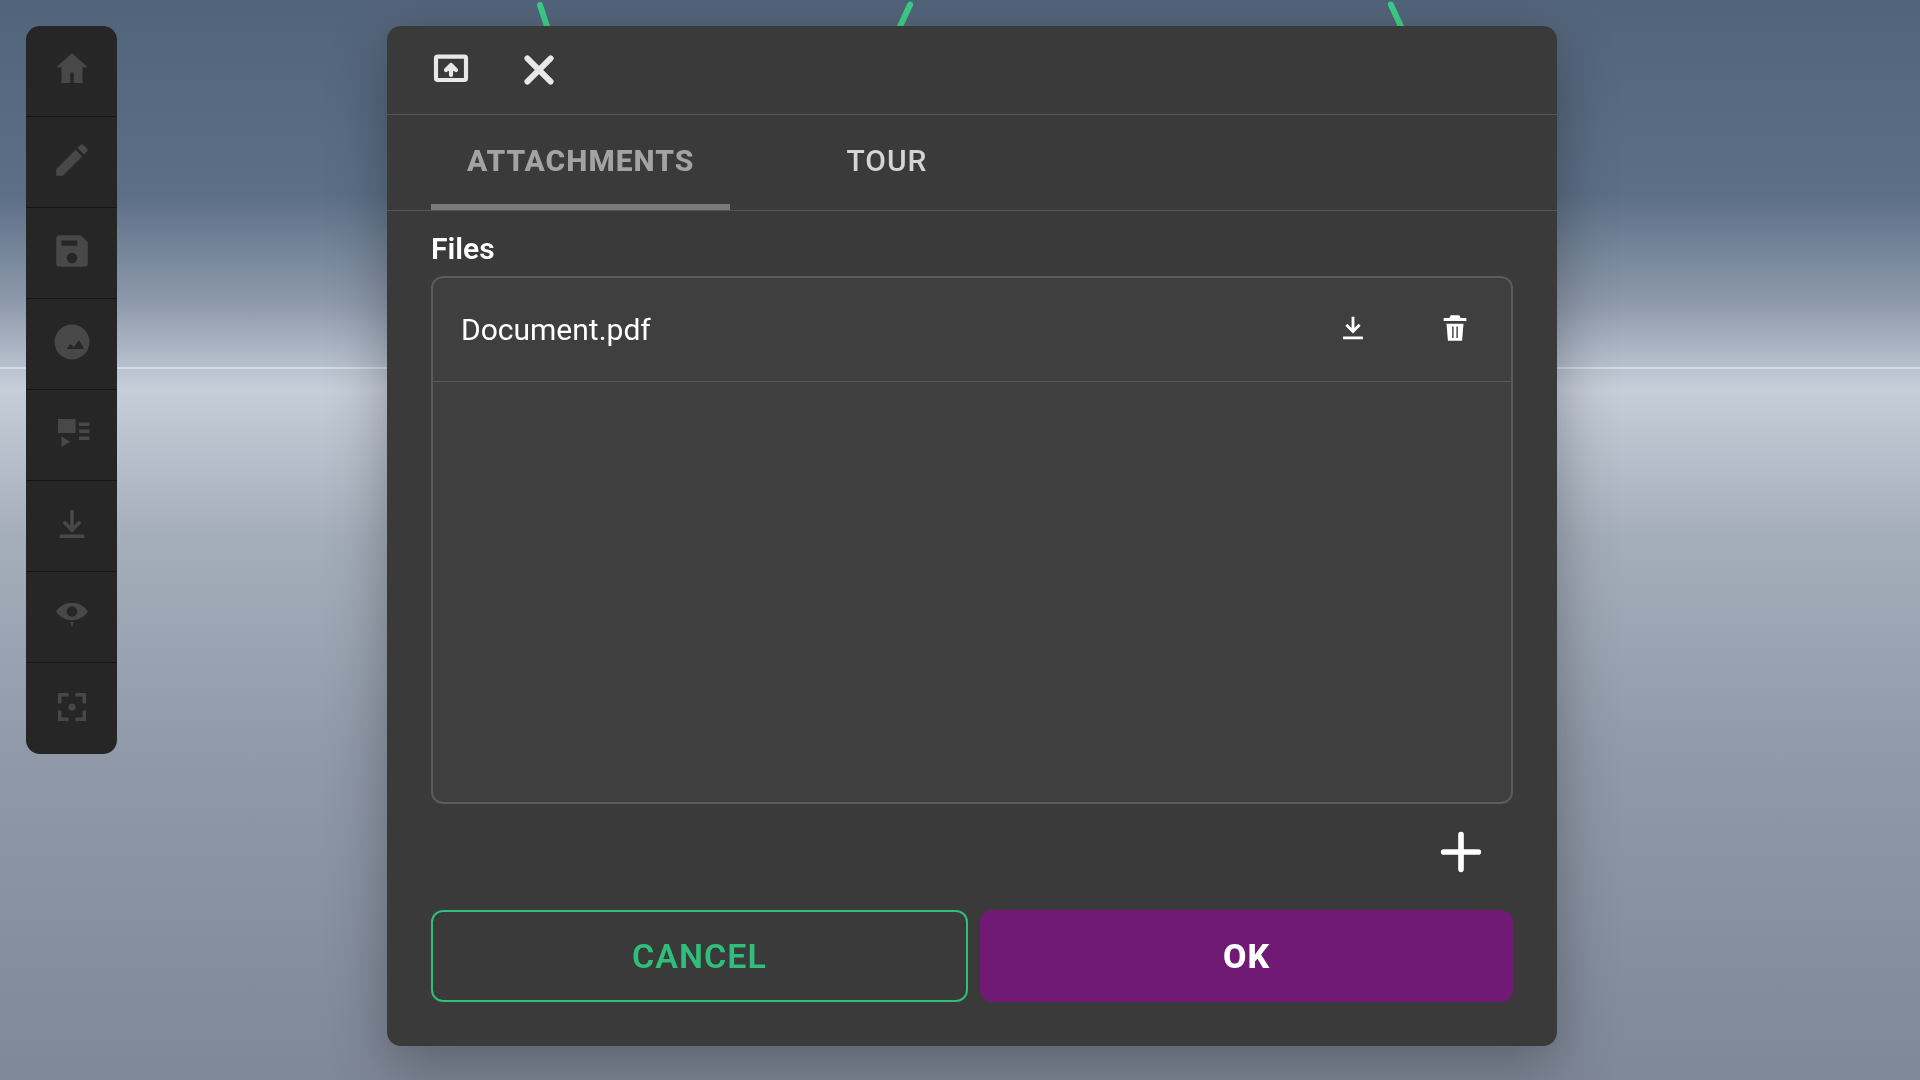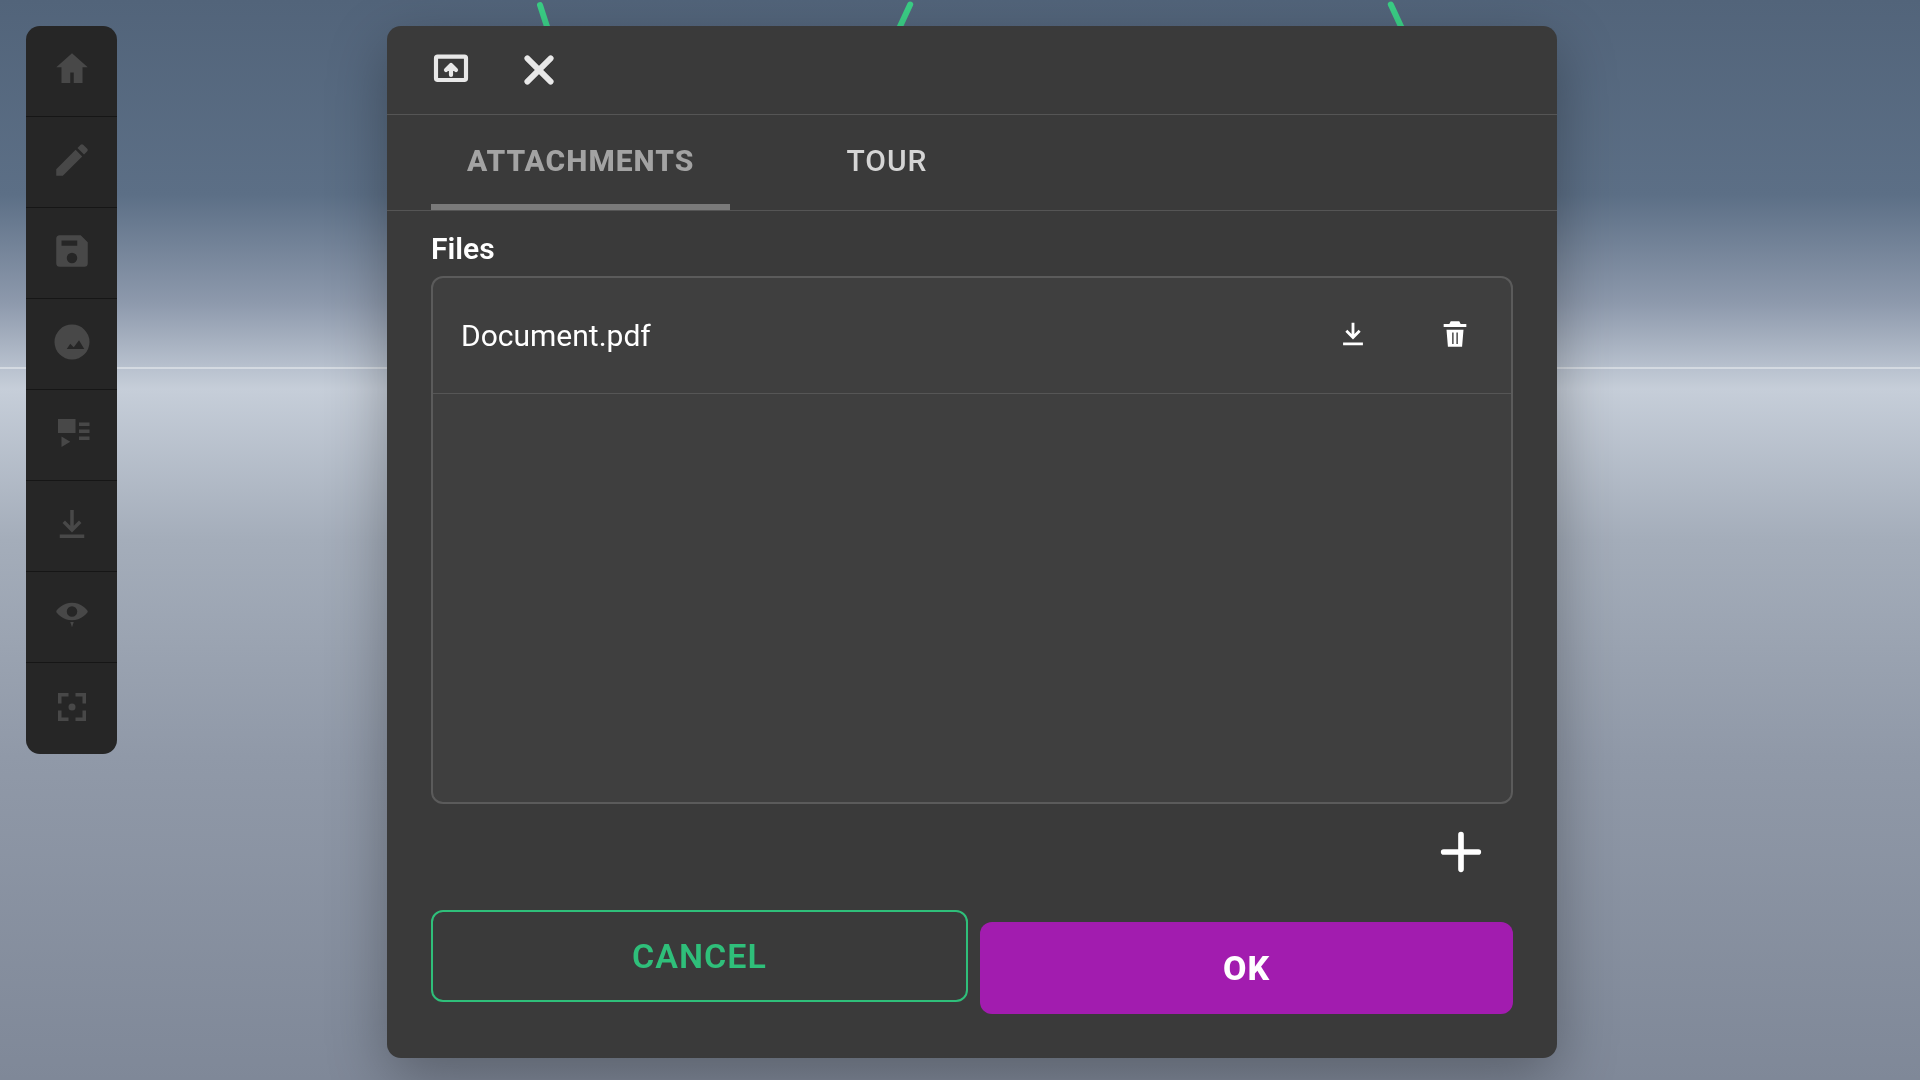--- a/index.html
+++ b/index.html
@@ -88,42 +88,42 @@
   .section-label { color:#ffffff; font-size:30px; font-weight:600; margin-bottom:10px; }
 
   .file-box {
     border:2px solid #5b5b5b; border-radius:12px;
     background:#3f3f3f;
     height:528px;
     overflow:hidden;
   }
   .file-row {
     display:flex; align-items:center; justify-content:space-between;
-    height:116px;
+    height:104px;
     padding:0 28px;
     border-bottom:1px solid #565656;
   }
   .file-name { color:#fff; font-size:30px; }
   .file-actions { display:flex; gap:62px; align-items:center; padding-right:8px; }
   .file-act { width:40px; height:40px; display:flex; align-items:center; justify-content:center; cursor:pointer; }
   .file-act svg { width:34px; height:34px; fill:#fff; }
 
   .add-row { display:flex; justify-content:flex-end; padding:20px 22px 8px 0; }
   .add-btn { width:60px; height:60px; display:flex; align-items:center; justify-content:center; cursor:pointer; }
   .add-btn svg { width:52px; height:52px; stroke:#fff; }
 
   .footer { display:flex; gap:12px; padding:12px 44px 44px 44px; }
   .btn {
     flex:1; height:92px; border-radius:12px;
     display:flex; align-items:center; justify-content:center;
     font-size:34px; font-weight:600; letter-spacing:1px;
     cursor:pointer;
   }
   .btn-cancel { border:2px solid #2fbf7a; color:#2fbf7a; background:transparent; }
-  .btn-ok { background:#a21caf; color:#fff; font-weight:800;margin-top:12px; }
+  .btn-ok { background:#701a75; color:#fff; font-weight:800; }
 </style>
 </head>
 <body>
 
 <div class="scene">
   <div class="horizon-line"></div>
   <div class="green-stroke g1"></div>
   <div class="green-stroke g2"></div>
   <div class="green-stroke g3"></div>
 </div>

